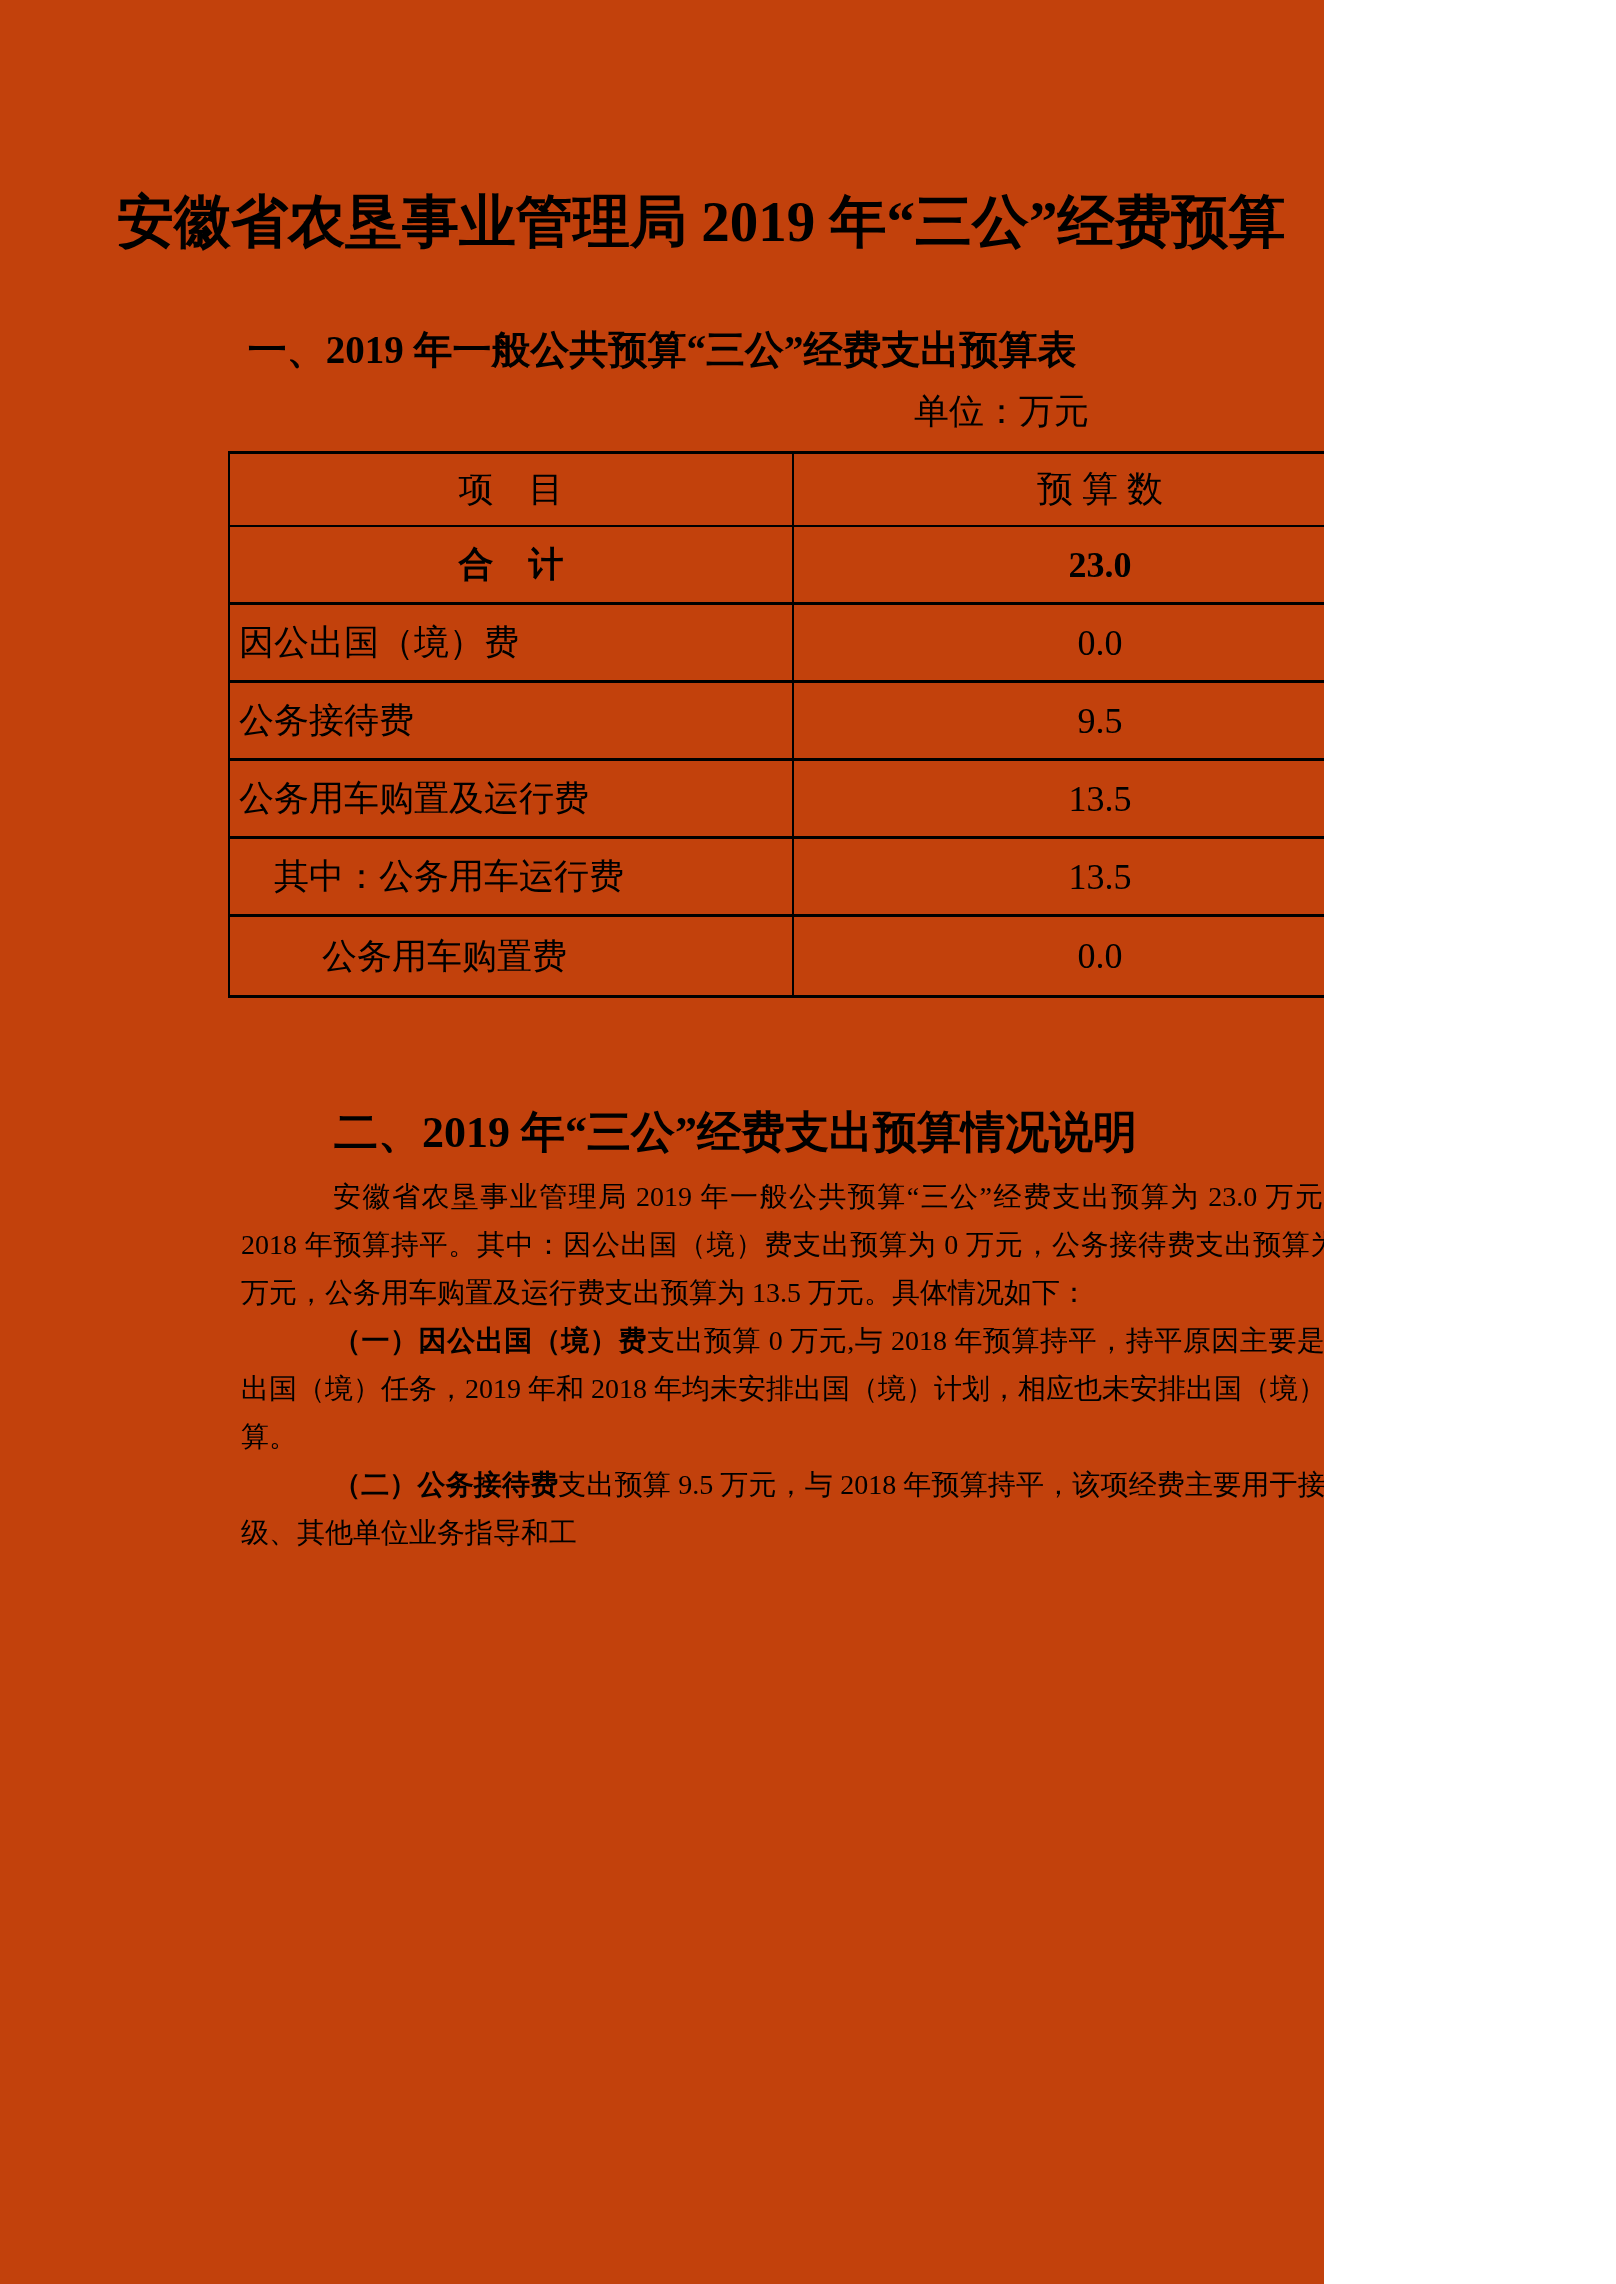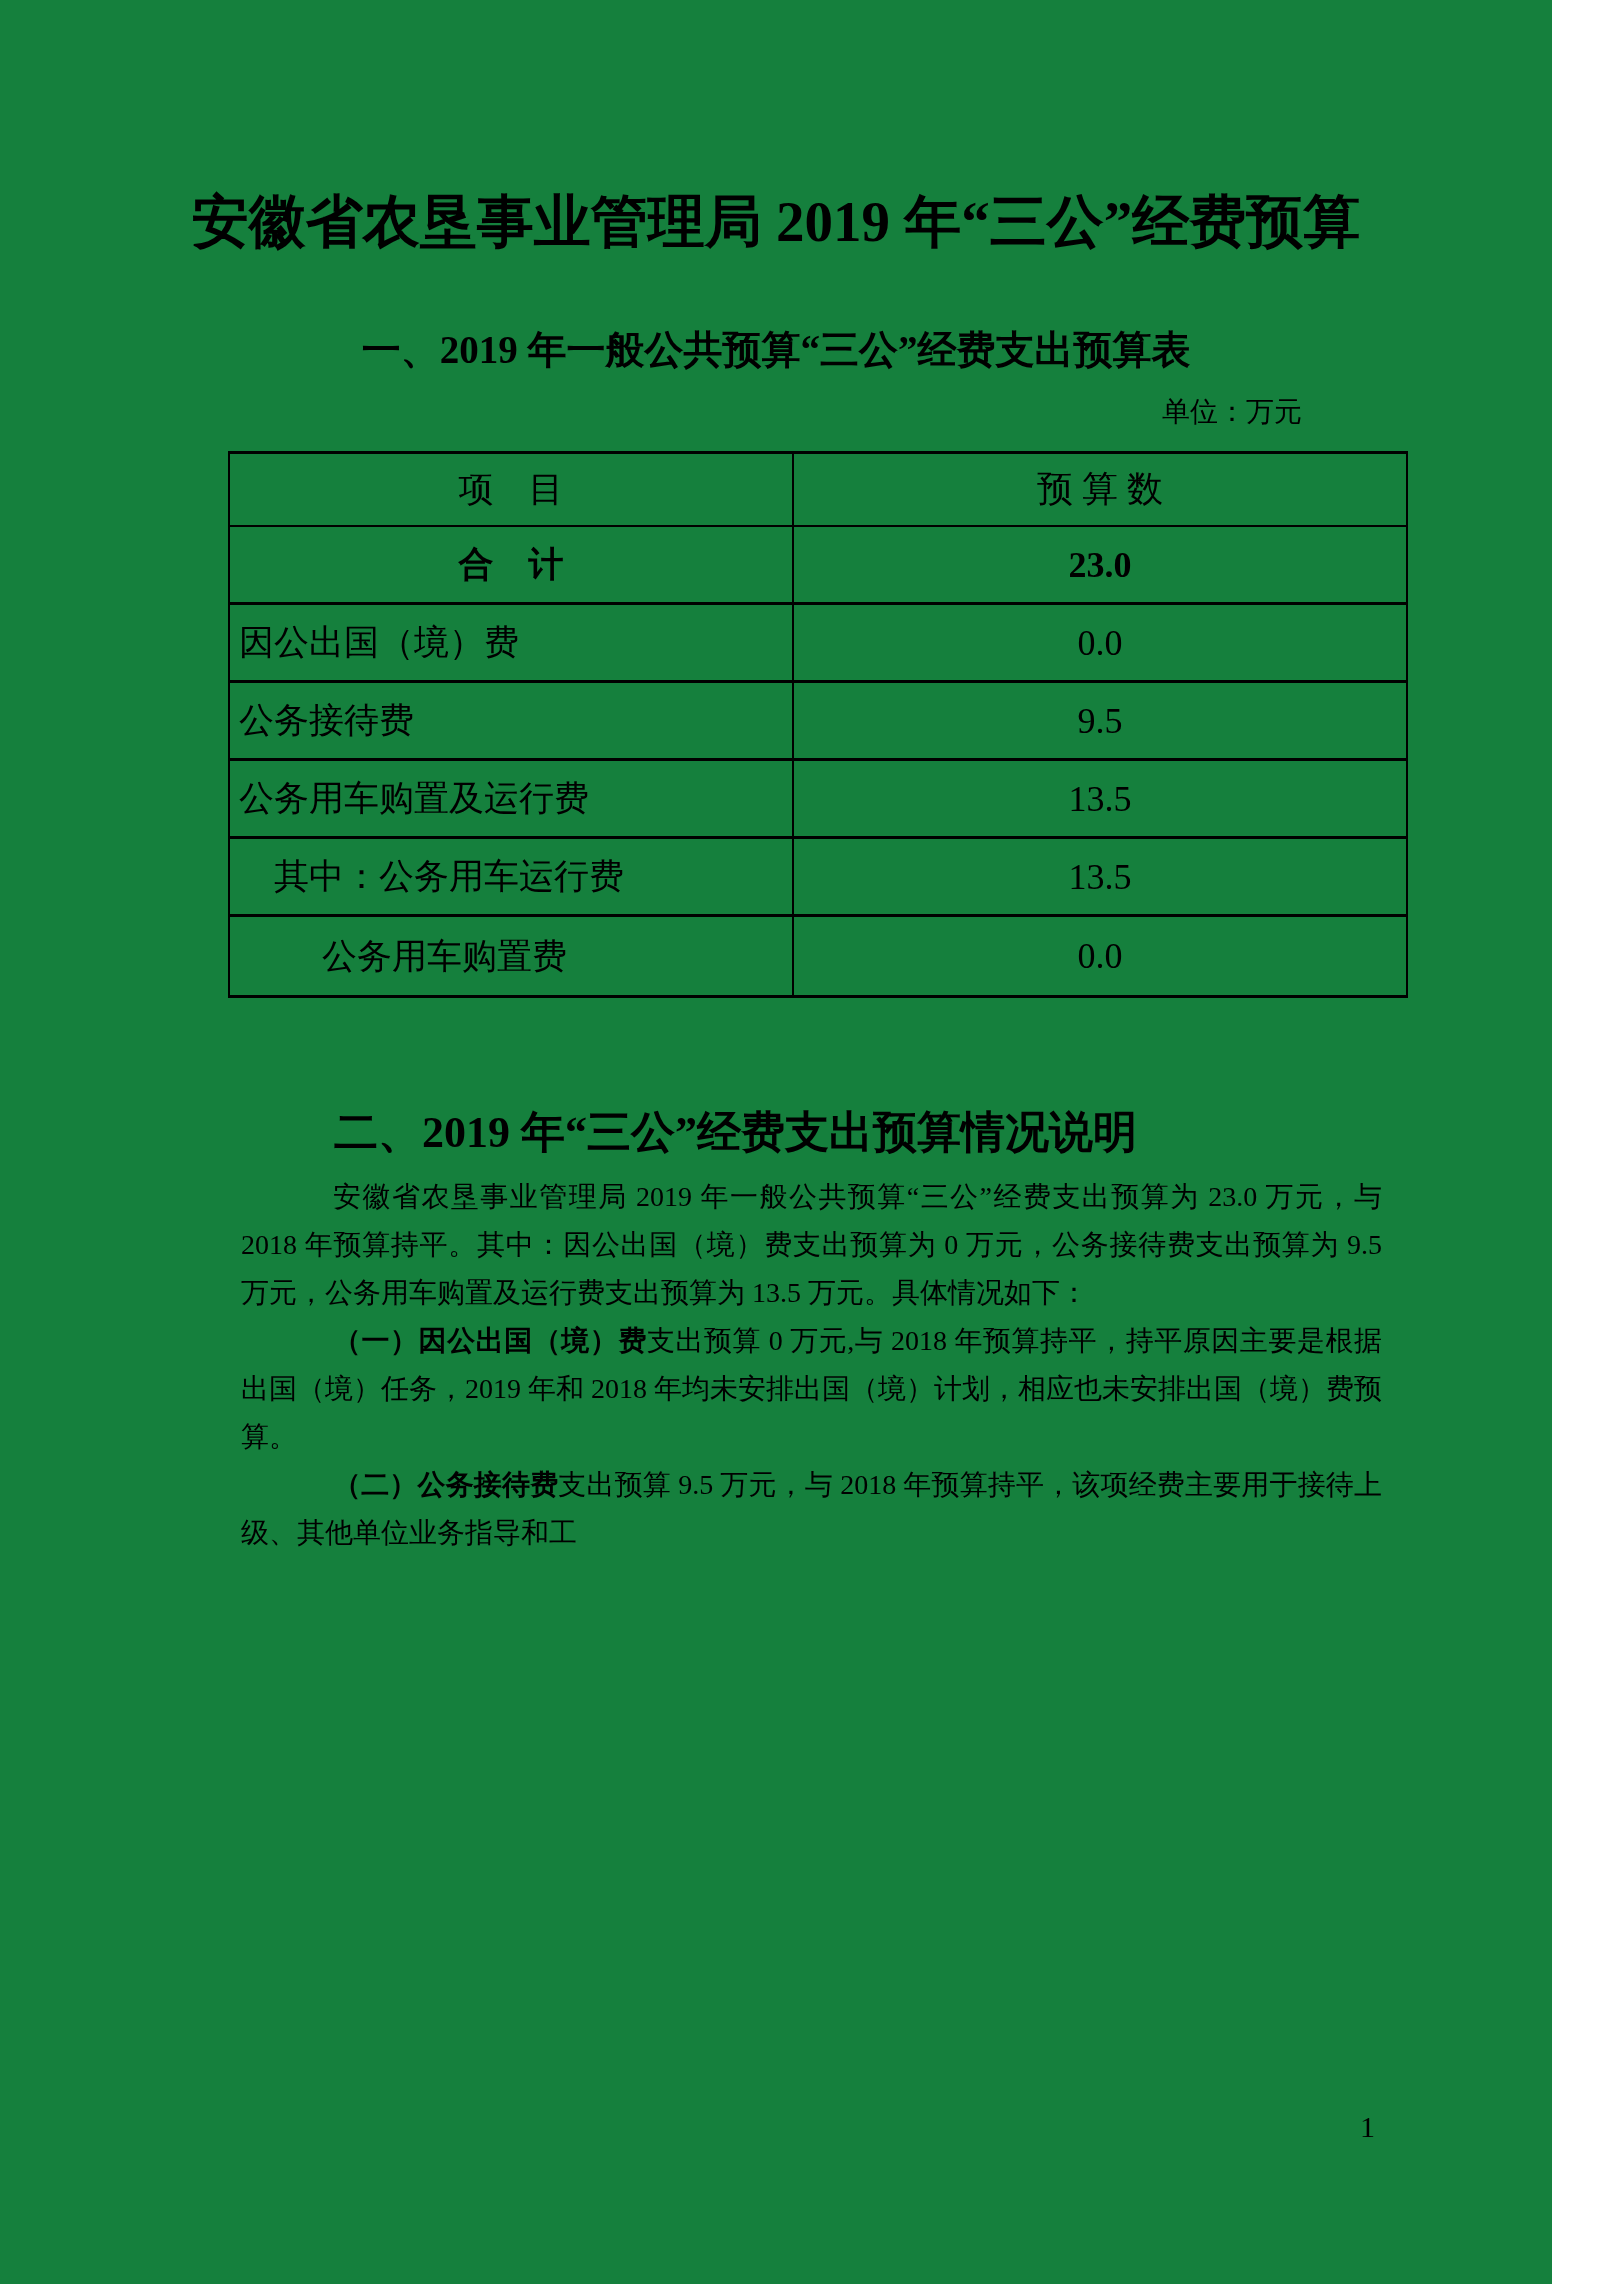--- a/index.html
+++ b/index.html
@@ -1,21 +1,21 @@
 <!DOCTYPE html>
 <html style="font-size:10.4px"><head>
 <meta charset="utf-8">
 <style>
   * { margin: 0; padding: 0; box-sizing: border-box; }
   html, body { background: #ffffff; }
   .page {
     position: relative;
-    width: 1552px;
+    width: 1324px;
     height: 2284px;
-    background: #15803d;
+    background: #c2410c;
     color: #000000;
     font-family: "Liberation Serif", "DejaVu Serif", serif;
     overflow: hidden;
   }
   .doc-title {
     position: absolute;
     top: 190px; left: 117px; right: 117px;
     text-align: center;
     font-size: 57px;
     font-weight: 700;
@@ -27,22 +27,22 @@
     top: 327px; left: 117px; right: 117px;
     text-align: center;
     font-size: 39px;
     font-weight: 700;
     line-height: 46px;
     white-space: nowrap;
   }
   .unit-label {
     position: absolute;
     top: 395px;
-    right: 250px;
-    font-size: 28px;
+    right: 235px;
+    font-size: 35px;
     line-height: 34px;
   }
   .budget-table {
     position: absolute;
     left: 228px;
     top: 451px;
     width: 1180px;
     border: 2.6px solid #000;
     border-top-width: 3.3px;
     border-bottom-width: 3.3px;

